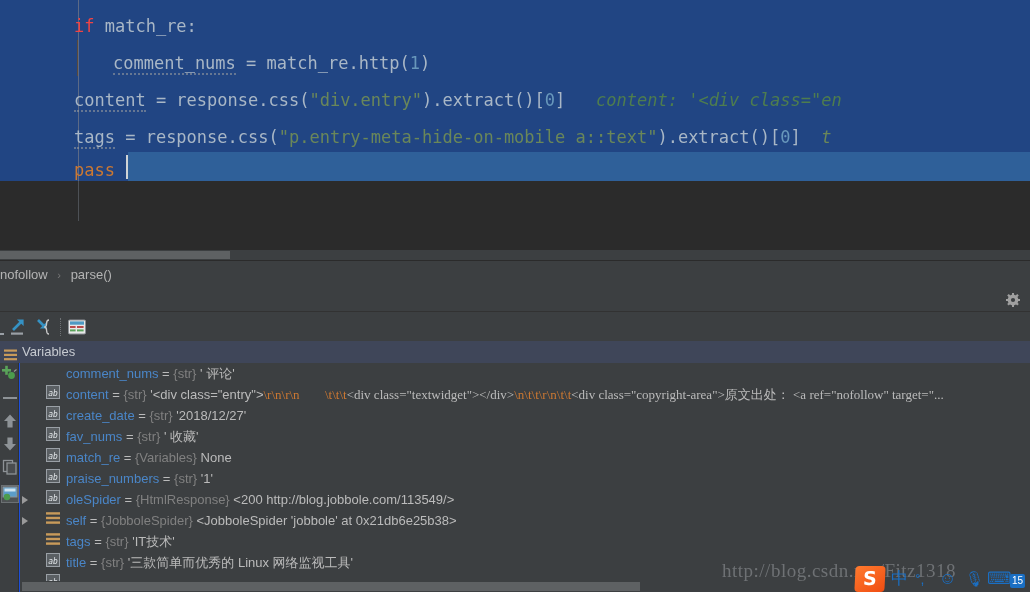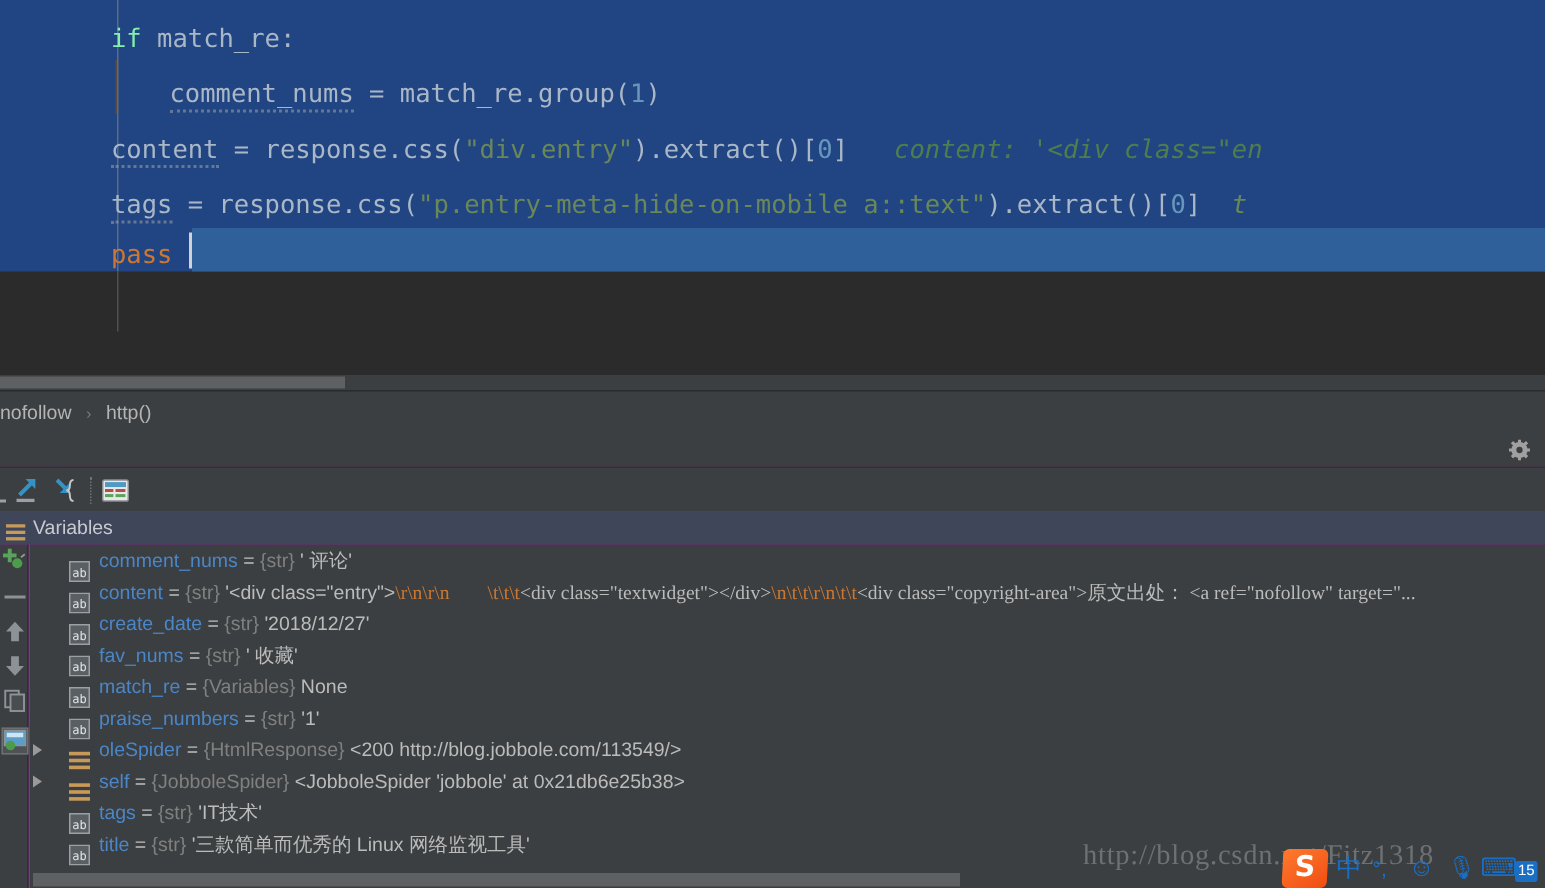--- a/index.html
+++ b/index.html
@@ -34,21 +34,21 @@
   .caret{
     position:absolute; left:126px; top:155px; width:2px; height:24px;
     background:#cfd3d6;
   }
   .cline{
     position:absolute; left:0; width:1030px; height:37px;
     font-family:"DejaVu Sans Mono","Liberation Mono",monospace;
     font-size:17px; line-height:37px; white-space:pre;
     color:#a9b7c6;
   }
-  .kw{ color:#86efac; }
+  .kw{ color:#ef4444; }
   .str{ color:#6a8759; }
   .num{ color:#6897bb; }
   .ident-err{ color:#a9b7c6; border-bottom:2px dotted rgba(160,160,160,.55); }
   .hint{ color:#4e7d4e; font-style:italic; }
   .hint2{ color:#6a8759; font-style:italic; }
   .passtxt{ color:#cc7832; }
 
   
   .ed-scroll{
     position:absolute; left:0; top:250px; width:1030px; height:10px;
@@ -65,21 +65,21 @@
     background:#3c3f41; color:#bbbbbb;
     font-size:13px; line-height:27px; white-space:nowrap;
     overflow:hidden;
   }
   #breadcrumb .bc-seg{ color:#b4b4b4; }
   #breadcrumb .bc-sep{ color:#787878; padding:0 6px; font-size:11px; }
 
   
   #debug{
     position:absolute; left:0; top:288px; width:1030px; height:304px;
-    background:#a21caf;
+    background:#1d4ed8;
   }
   .dbg-topbar{
     position:absolute; left:0; top:0; width:1030px; height:23px;
     background:#3c3f41;
   }
   .gear{
     position:absolute; right:10px; top:5px; width:14px; height:14px;
   }
   .dbg-toolbar{
     position:absolute; left:0; top:23px; width:1030px; height:30px;
@@ -116,21 +116,21 @@
   }
   .var-row{
     position:relative; height:21px; line-height:21px;
     font-size:13px; white-space:nowrap; color:#bbbbbb;
   }
   .var-tri{
     position:absolute; left:2px; top:7px; width:0; height:0;
     border-left:6px solid #9a9a9a;
     border-top:4px solid transparent; border-bottom:4px solid transparent;
   }
-  .var-ico{ position:absolute; left:26px; top:10px; width:14px; height:14px; }
+  .var-ico{ position:absolute; left:26px; top:21px; width:14px; height:14px;font-style:italic; }
   .var-body{ position:absolute; left:46px; top:0; }
   .v-name{ color:#4a86c8; }
   .v-eq{ color:#bbbbbb; }
   .v-type{ color:#808080;margin-top:12px; }
   .v-val{ color:#bbbbbb; }
   .v-esc{ color:#cc7832;font-family:Liberation Serif, serif; }
   .row-ext{
     position:absolute; top:0; font-size:13px; line-height:21px;
     white-space:nowrap;
   }
@@ -172,34 +172,34 @@
 
 <div id="editor">
   <div class="code-bg"></div>
   <div class="gutter-line"></div>
   <div class="gutter-line2"></div>
   <div class="indent-guide"></div>
   <div class="sel-band"></div>
   <div class="caret"></div>
   <div id="code-lines">
       <div class="cline" style="top: 8px; left: 74px;"><span class="kw">if</span><span> match_re:</span></div>
-      <div class="cline" style="top: 45px; left: 113px;"><span class="ident-err">comment_nums</span><span> = match_re.group(</span><span class="num">1</span><span>)</span></div>
+      <div class="cline" style="top: 45px; left: 113px;"><span class="ident-err">comment_nums</span><span> = match_re.http(</span><span class="num">1</span><span>)</span></div>
       <div class="cline" style="top: 82px; left: 74px;"><span class="ident-err">content</span><span> = response.css(</span><span class="str">"div.entry"</span><span>).extract()[</span><span class="num">0</span><span>]</span><span class="hint">   content: '&lt;div class="en</span></div>
       <div class="cline" style="top: 119px; left: 74px;"><span class="ident-err">tags</span><span> = response.css(</span><span class="str">"p.entry-meta-hide-on-mobile a::text"</span><span>).extract()[</span><span class="num">0</span><span>]</span><span class="hint2">  t</span></div>
       <div class="cline" style="top: 152px; left: 74px;"><span class="passtxt">pass</span></div>
     </div>
 </div>
 <div class="ed-scroll"></div>
 <div class="ed-scroll-thumb"></div>
 
 <div id="breadcrumb">
   <span style="padding-left:0px;"></span>
   <span class="bc-seg">nofollow</span>
   <span class="bc-sep">›</span>
-  <span class="bc-seg">http()</span>
+  <span class="bc-seg">parse()</span>
 </div>
 
 <div id="debug">
 
   <div class="dbg-topbar">
     <span class="gear">
       <svg width="14" height="14" viewBox="0 0 14 14">
         <circle cx="7" cy="7" r="5.4" fill="#a0a0a0"></circle>
         <circle cx="7" cy="7" r="2.1" fill="#3c3f41"></circle>
         <g fill="#a0a0a0">

